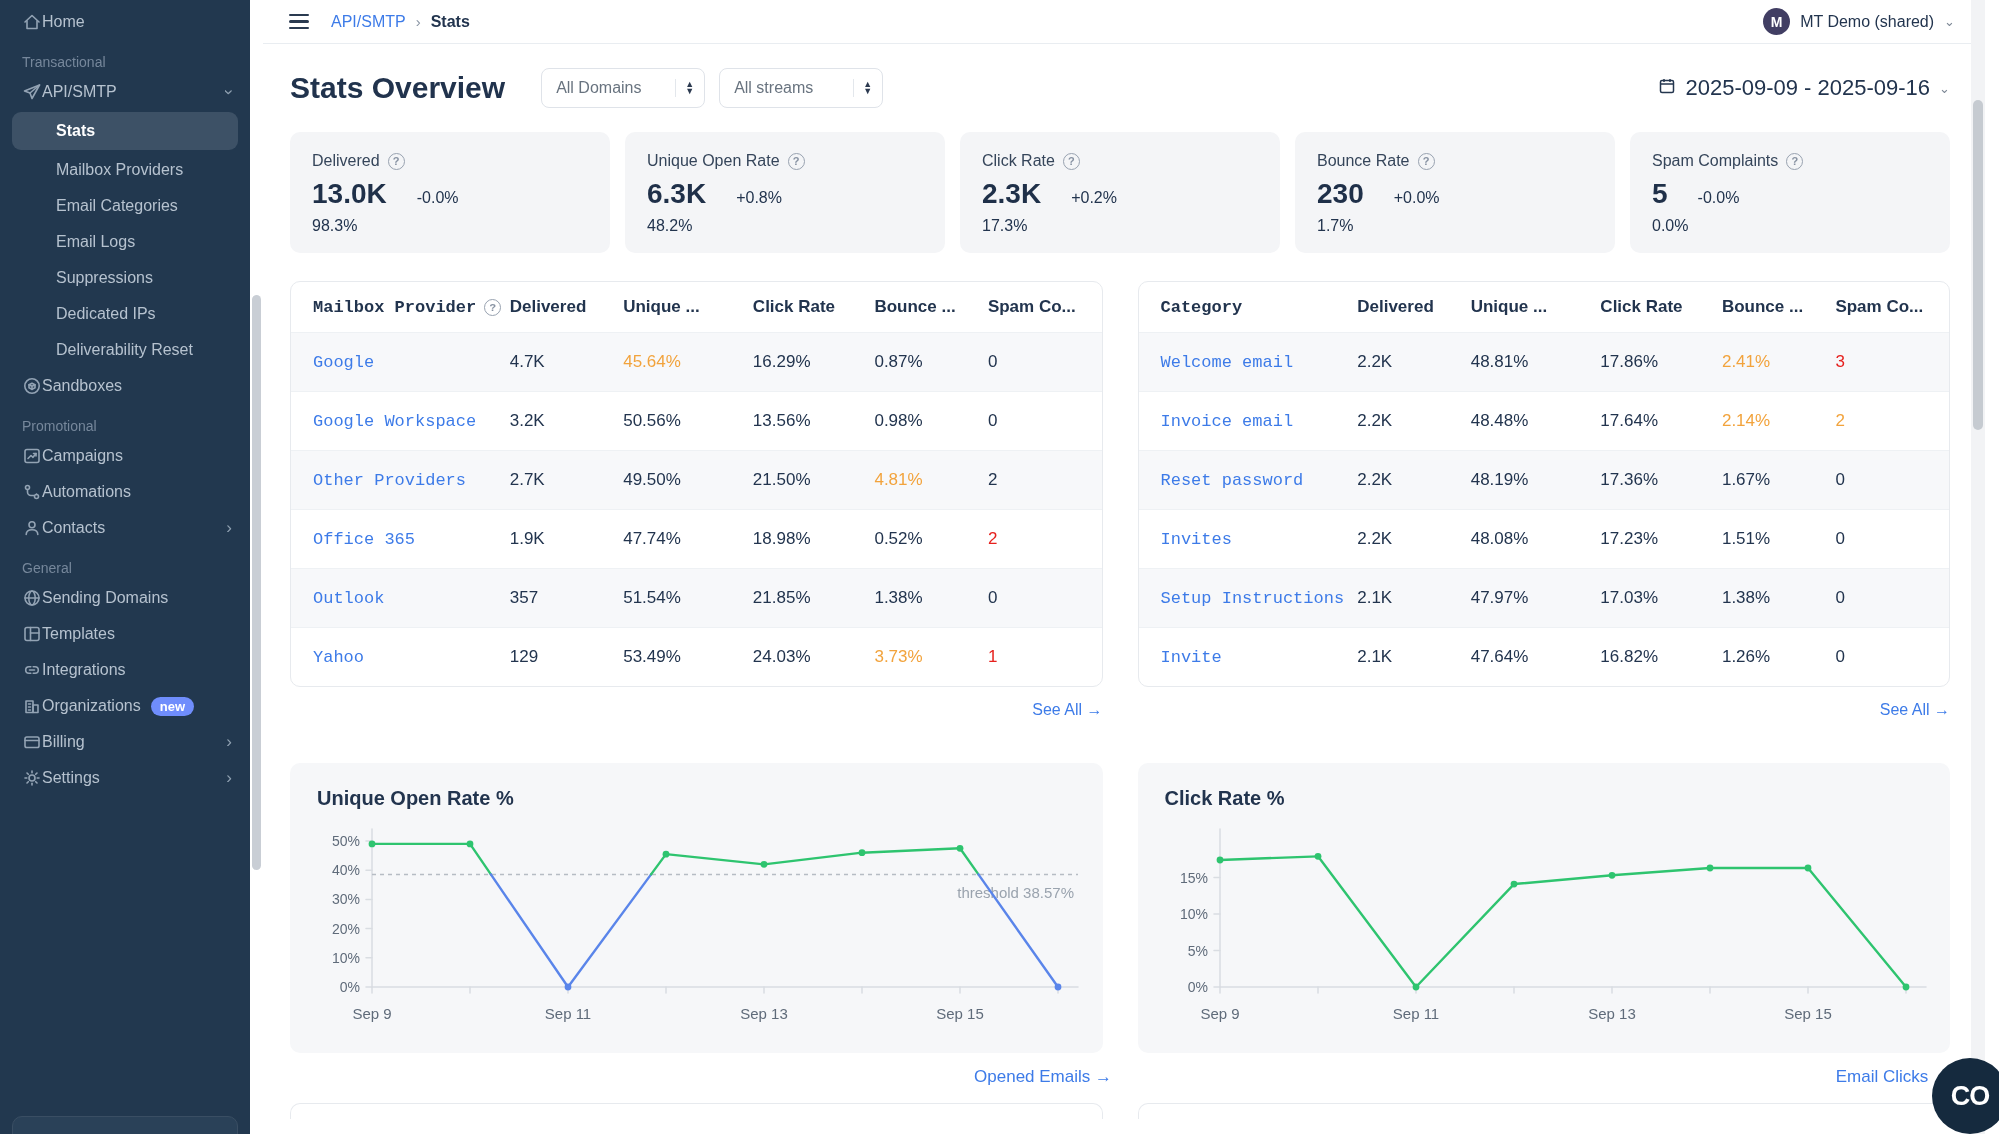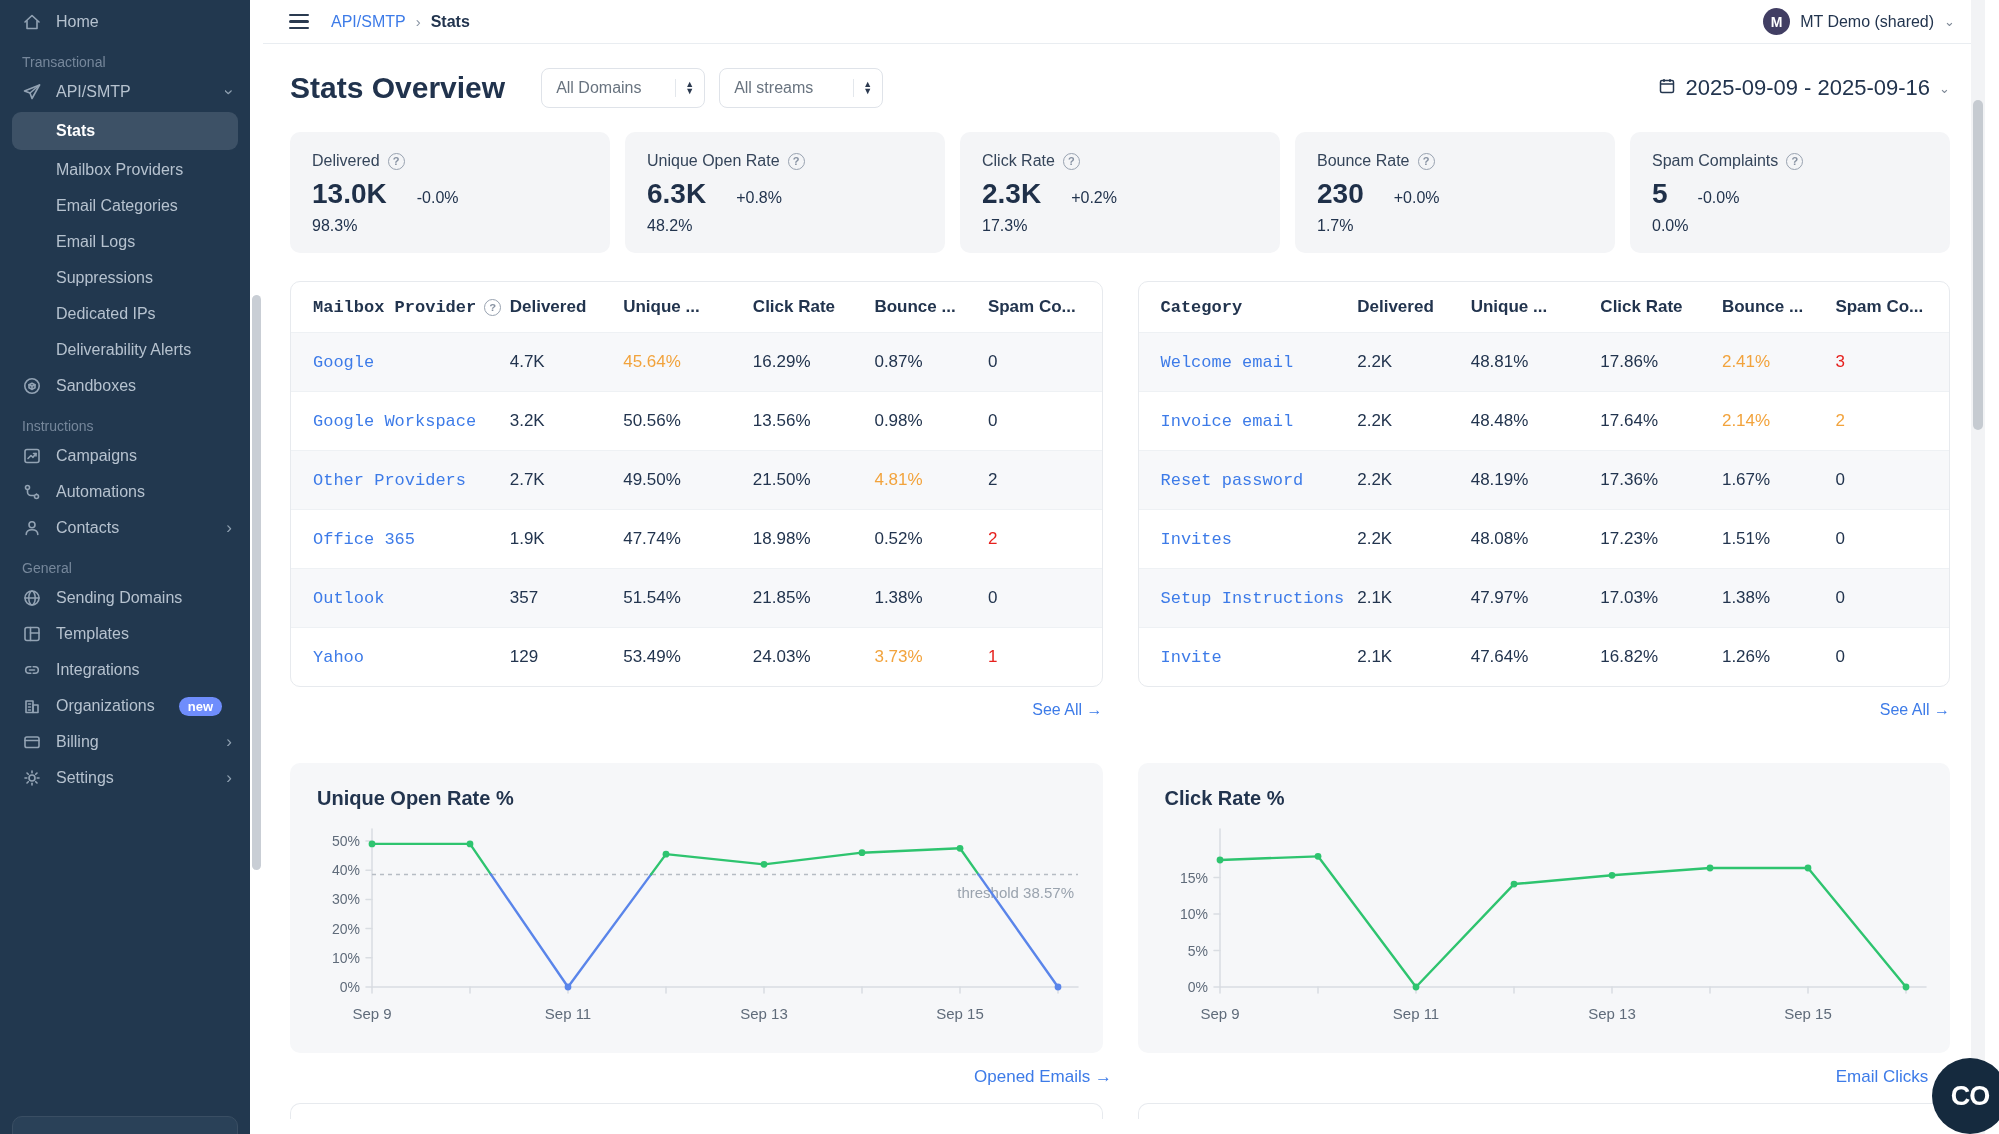--- a/index.html
+++ b/index.html
@@ -4,21 +4,21 @@
 <style>
   html,body{margin:0;padding:0;width:1999px;height:1134px;overflow:hidden;background:#fff;
     font-family:"Liberation Sans","DejaVu Sans",sans-serif;color:#22344e;}
   *{box-sizing:border-box;}
 
   
   .sidebar{position:absolute;left:0;top:0;bottom:0;width:250px;background:#22384f;overflow:hidden;}
   .logo{display:flex;align-items:center;gap:12px;padding:18px 0 14px 50px;}
   .logo-text{color:#fff;font-size:27px;font-weight:600;letter-spacing:.3px;}
   .menu{padding-top:4px;}
-  .mi{display:flex;align-items:center;gap:14px;height:36px;padding:0 18px 0 22px;
+  .mi{display:flex;align-items:center;height:36px;padding:0 18px 0 22px;
       color:#b6c2cf;font-size:16px;font-weight:500;cursor:pointer;}
   .mi .ic{width:20px;height:20px;flex:0 0 20px;display:flex;align-items:center;justify-content:center;}
   .sec{height:24px;margin-top:10px;display:flex;align-items:center;padding-left:22px;
        color:#76879b;font-size:14px;font-weight:500;}
   .sub{padding-left:56px;}
   .active-pill{margin:2px 12px;border-radius:9px;background:#3d5166;color:#fff;font-weight:700;
        height:38px;padding-left:44px;}
   .badge{margin-left:10px;background:#6f8dfc;color:#fff;font-size:13px;font-weight:700;
        padding:2px 9px;border-radius:10px;}
   .chev-r{margin-left:auto;color:#8fa0b0;font-size:17px;}
@@ -134,33 +134,33 @@
       <div class="mi sub">
         <span>Email Logs</span>
       </div>
       <div class="mi sub">
         <span>Suppressions</span>
       </div>
       <div class="mi sub">
         <span>Dedicated IPs</span>
       </div>
       <div class="mi sub">
-        <span>Deliverability Alerts</span>
+        <span>Deliverability Reset</span>
       </div>
       <div class="mi">
         <span class="ic">
           <svg width="20" height="20" viewBox="0 0 20 20">
             <circle cx="10" cy="10" r="7.2" stroke="#93a3b4" stroke-width="1.6" fill="none" stroke-linecap="round" stroke-linejoin="round"></circle>
             <path d="M7 8.8 L10 7.2 L13 8.8 L13 11.8 L10 13.4 L7 11.8 Z" stroke="#93a3b4" stroke-width="1.6" fill="none" stroke-linecap="round" stroke-linejoin="round"></path>
             <path d="M7 8.8 L10 10.3 L13 8.8 M10 10.3 V13.4" stroke="#93a3b4" stroke-width="1.6" fill="none" stroke-linecap="round" stroke-linejoin="round"></path>
           </svg>
         </span>
         <span>Sandboxes</span>
       </div>
-      <div class="sec">Instructions</div>
+      <div class="sec">Promotional</div>
       <div class="mi">
         <span class="ic">
           <svg width="20" height="20" viewBox="0 0 20 20">
             <rect x="3" y="3.5" width="14" height="13" rx="2" stroke="#93a3b4" stroke-width="1.6" fill="none" stroke-linecap="round" stroke-linejoin="round"></rect>
             <path d="M6 12.5 L9 9.5 L11 11.3 L14 7.5" stroke="#93a3b4" stroke-width="1.6" fill="none" stroke-linecap="round" stroke-linejoin="round"></path>
             <path d="M11.5 7.5 H14 V10" stroke="#93a3b4" stroke-width="1.6" fill="none" stroke-linecap="round" stroke-linejoin="round"></path>
           </svg>
         </span>
         <span>Campaigns</span>
       </div>

